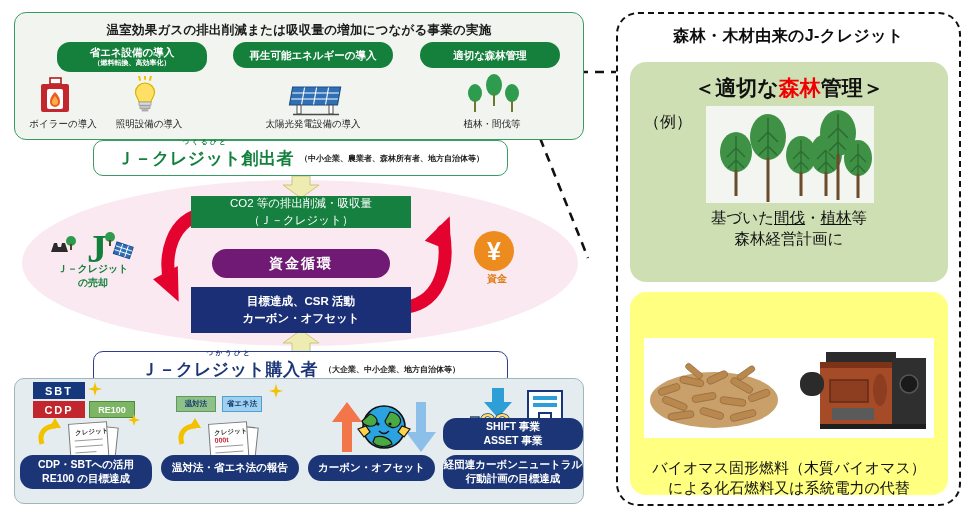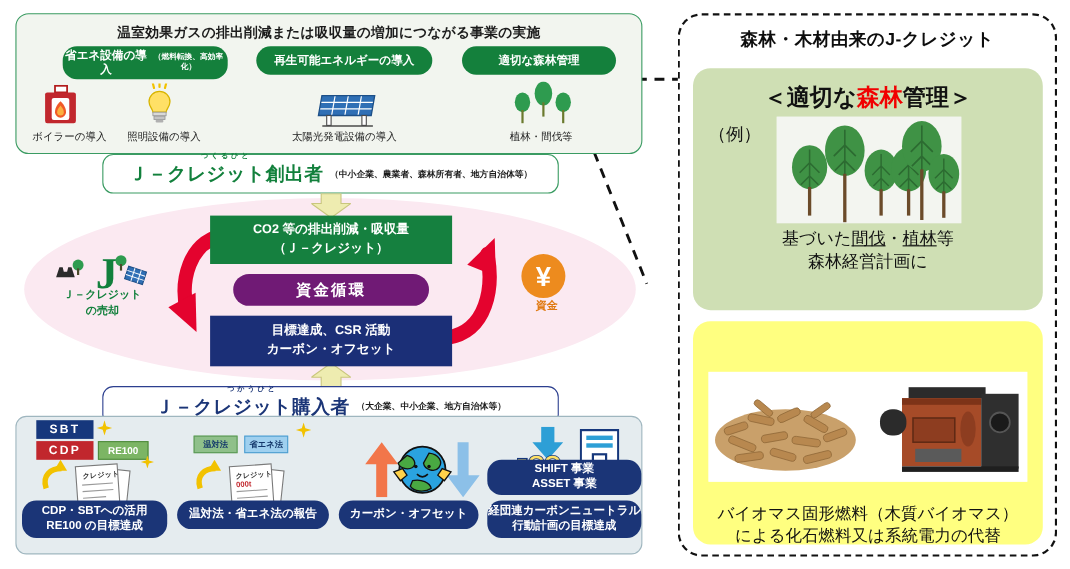--- a/index.html
+++ b/index.html
@@ -18,21 +18,21 @@
     background:#f2f5ef;border:1.6px solid #3a9b62;border-radius:12px;
     box-sizing:border-box;
     padding-left:42px;
   }
   .activities-title{
     position:absolute;left:0;top:9px;width:100%;text-align:center;
     font-size:12.5px;font-weight:700;color:#1b1b1b;letter-spacing:.2px;
   }
   .green-pill{
     position:absolute;background:#14803c;border-radius:13px;color:#fff;
-    text-align:center;display:flex;flex-direction:row;align-items:center;
+    text-align:center;display:flex;flex-direction:column;align-items:center;
     justify-content:center;box-sizing:border-box;
   }
   .green-pill .gp-main{font-size:10.5px;font-weight:700;line-height:1.15;}
   .green-pill .gp-sub{font-size:7px;font-weight:700;line-height:1.2;margin-top:1px;}
   #pill-saveenergy{left:57px;top:42px;width:150px;height:30px;}
   #pill-renewable{left:233px;top:42px;width:160px;height:26px;}
   #pill-forest{left:420px;top:42px;width:140px;height:26px;}
 
   .act-caption{
     position:absolute;text-align:center;font-size:9.5px;color:#1b1b1b;
@@ -71,21 +71,21 @@
   .chev{position:absolute;width:36px;}
   #chev-down{left:283px;top:176px;}
   #chev-up{left:283px;top:330px;}
 
   
   .center-box{
     position:absolute;left:191px;width:220px;box-sizing:border-box;color:#fff;
     display:flex;flex-direction:column;align-items:center;justify-content:center;
     text-align:center;line-height:1.45;
   }
-  #box-credit{top:196px;height:44px;background:#15803f;font-size:11.5px;font-weight:700;}
+  #box-credit{top:196px;height:32px;background:#15803f;font-size:11.5px;font-weight:400;}
   #box-goals{top:287px;height:46px;background:#1b2f77;font-size:11.5px;font-weight:700;}
   #box-funds{
     position:absolute;left:212px;top:249px;width:178px;height:29px;background:#701a75;
     border-radius:15px;color:#fff;font-size:14px;font-weight:700;
     display:flex;align-items:center;justify-content:center;letter-spacing:2px;
   }
 
   
   .side-label{
     position:absolute;text-align:center;font-size:10px;font-weight:700;line-height:1.35;

